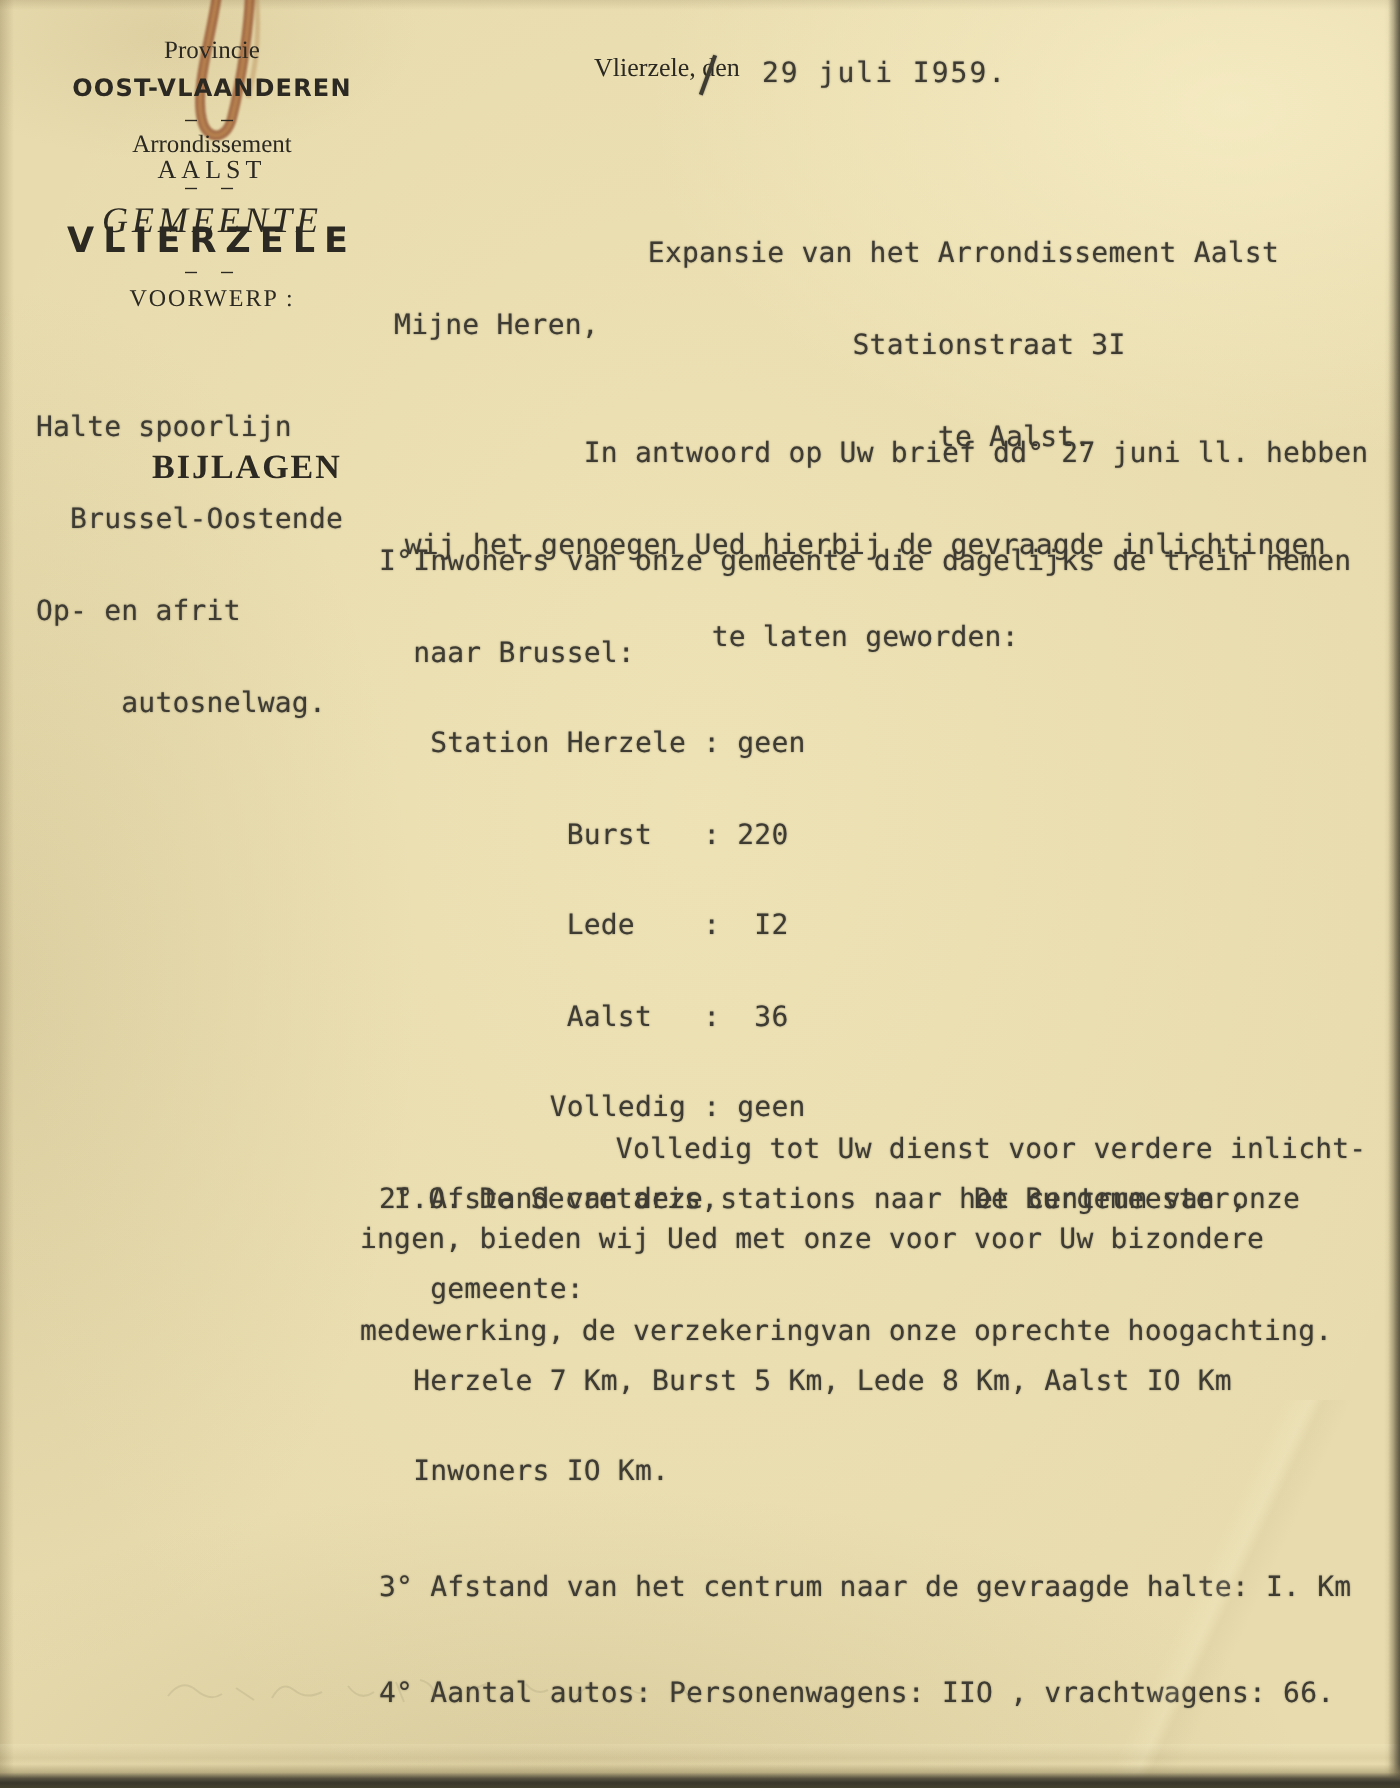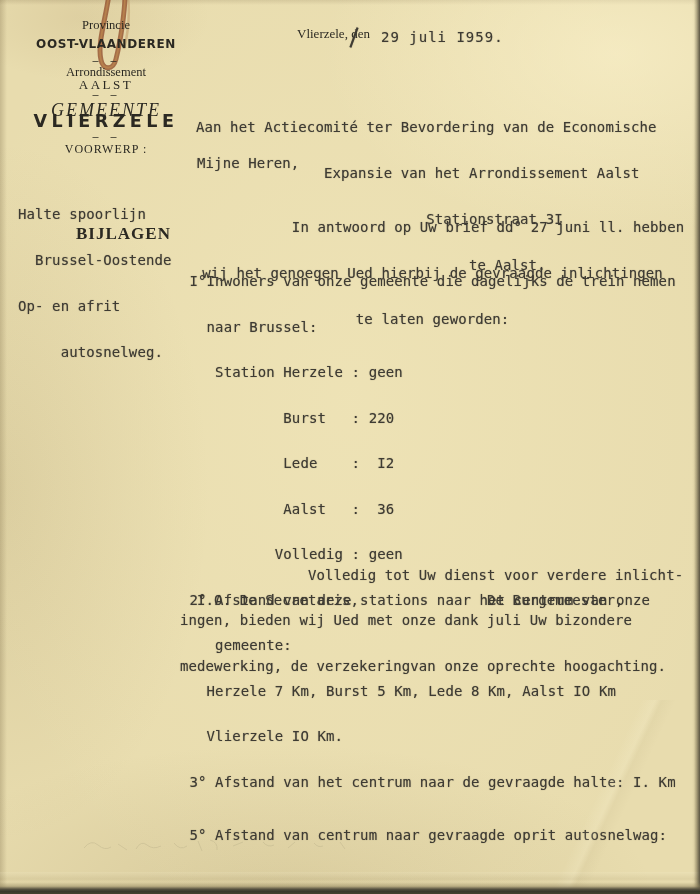--- a/index.html
+++ b/index.html
@@ -26,21 +26,21 @@
     font-size:14px;
     color:#3e3b33;
     text-shadow:0 0 1px rgba(62,59,51,0.55);
     white-space:pre;
     letter-spacing:0.1px;
   }
   .ln{white-space:pre;}
   .lh14 .ln{line-height:14px;}
   .lh135 .ln{line-height:13.5px;}
   .lh133 .ln{line-height:13.3px;}
-  .gap3{margin-top:0;}
+  .gap3{margin-top:12px;}
   .gap8{margin-top:8px;}
   
   .printed{color:#2b2922;}
   #letterhead{left:20px;top:0;width:172px;text-align:center;}
   #letterhead > div{position:absolute;width:100%;}
   .lh-serif{font-family:"Liberation Serif","DejaVu Serif",serif;}
   .lh-sans{font-family:"DejaVu Sans","Liberation Sans",sans-serif;}
   #province-label{top:18px;font-size:12.5px;}
   #province-name{top:37px;font-size:12px;font-weight:bold;letter-spacing:0.6px;}
   .divider1{top:55px;}
@@ -89,29 +89,28 @@
     <div class="divider3 lh-div">– –</div>
     <div id="subject-label" class="lh-serif">VOORWERP :</div>
   </div>
 
   <div class="abs lh-serif printed" style="left:76px;top:224px;font-size:17px;font-weight:bold;letter-spacing:1px;">BIJLAGEN</div>
 
   <div class="abs typed lh14" style="left:18px;top:175px;">
     <div class="ln">Halte spoorlijn</div>
     <div class="ln">  Brussel-Oostende</div>
     <div class="ln">Op- en afrit</div>
-    <div class="ln">     autosnelweg.</div>
+    <div class="ln">     autosnelwag.</div>
   </div>
 
   <div class="abs lh-serif printed" style="left:297px;top:26px;font-size:13px;">Vlierzele, den</div>
   <div id="date-strike" class="abs"></div>
   <div class="abs typed" style="left:381px;top:29px;letter-spacing:1px;">29 juli I959.</div>
 
   <div class="abs typed lh14" style="left:196px;top:88px;">
-    <div class="ln">Aan het Actiecomité ter Bevordering van de Economische</div>
     <div class="ln">               Expansie van het Arrondissement Aalst</div>
     <div class="ln">                           Stationstraat 3I</div>
     <div class="ln">                                te Aalst.</div>
   </div>
 
   <div class="abs typed" style="left:180px;top:155px;">  Mijne Heren,</div>
 
   <div class="abs typed lh14" style="left:181px;top:188px;text-align:center;">
     <div class="ln">             In antwoord op Uw brief dd° 27 juni ll. hebben</div>
     <div class="ln">wij het genoegen Ued hierbij de gevraagde inlichtingen</div>
@@ -122,33 +121,34 @@
     <div class="ln"> I°Inwoners van onze gemeente die dagelijks de trein nemen</div>
     <div class="ln">   naar Brussel:</div>
     <div class="ln">    Station Herzele : geen</div>
     <div class="ln">            Burst   : 220</div>
     <div class="ln">            Lede    :  I2</div>
     <div class="ln">            Aalst   :  36</div>
     <div class="ln">           Volledig : geen</div>
     <div class="ln"> 2° Afstand van deze stations naar het centrum van onze</div>
     <div class="ln">    gemeente:</div>
     <div class="ln">   Herzele 7 Km, Burst 5 Km, Lede 8 Km, Aalst IO Km</div>
-    <div class="ln">   Vlierzele IO Km.</div>
+    <div class="ln">   Inwoners IO Km.</div>
     <div class="ln gap3"> 3° Afstand van het centrum naar de gevraagde halte: I. Km</div>
+    <div class="ln gap8"> 4° Aantal autos: Personenwagens: IIO , vrachtwagens: 66.</div>
     <div class="ln gap8"> 5° Afstand van centrum naar gevraagde oprit autosnelwag:</div>
     
     
     
     
     
   </div>
 
   <div class="abs typed lh133" style="left:180px;top:537px;">
     <div class="ln">               Volledig tot Uw dienst voor verdere inlicht-</div>
-    <div class="ln">ingen, bieden wij Ued met onze dank juli Uw bizondere</div>
+    <div class="ln">ingen, bieden wij Ued met onze voor voor Uw bizondere</div>
     <div class="ln">medewerking, de verzekeringvan onze oprechte hoogachting.</div>
   </div>
 
   <div class="abs typed" style="left:180px;top:592px;text-align:right;">  I.O. De Secretaris,               De Burgemeester,</div>
 
   <svg id="pencil-marks" class="abs" width="290" height="26" viewBox="0 0 290 26">
     <g fill="none" stroke="#8d876a" stroke-width="1" opacity="0.35">
       <path d="M6 14 q 7 -9 14 -3 t 13 2 M40 10 l 9 6 M58 15 q 5 -9 11 -4 t 14 1"></path>
       <path d="M96 9 q 6 8 13 3 M120 7 l 4 10 M132 6 q 8 2 7 10 M155 12 l 10 -4"></path>
       <path d="M185 8 q 5 6 11 3 M210 14 l 7 -6 M236 9 q 4 5 9 3 M262 8 l 5 7"></path>

